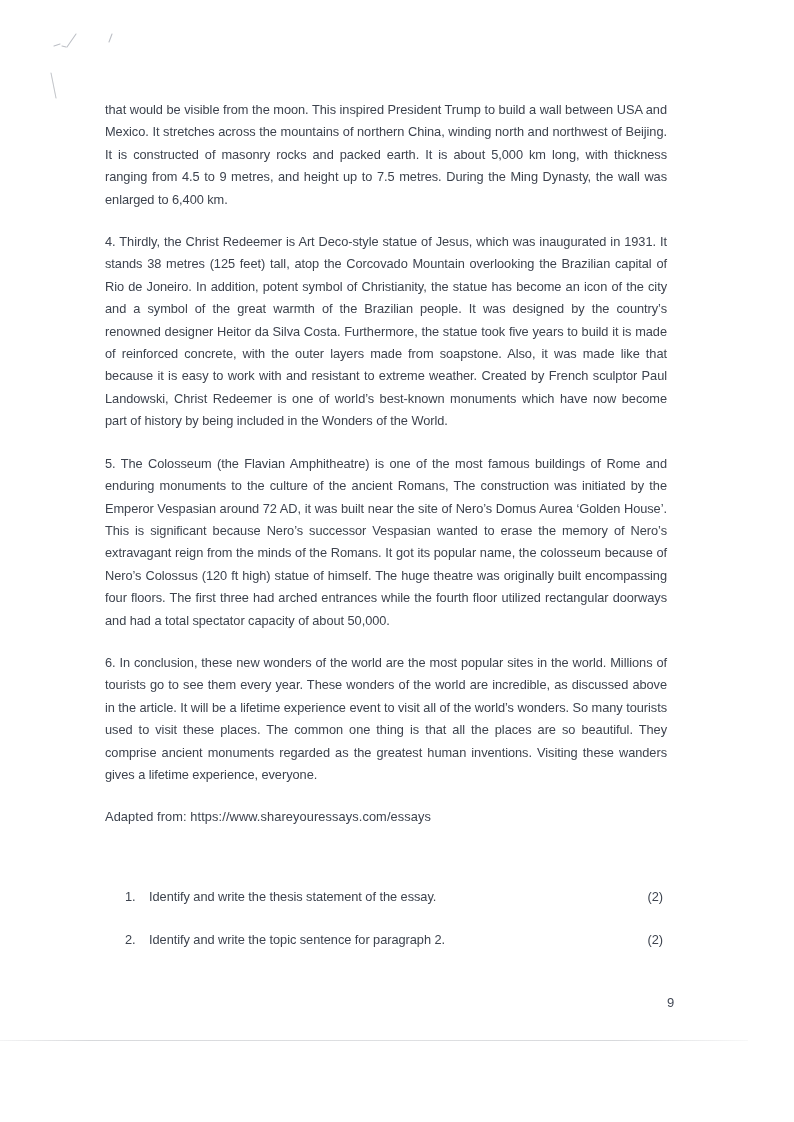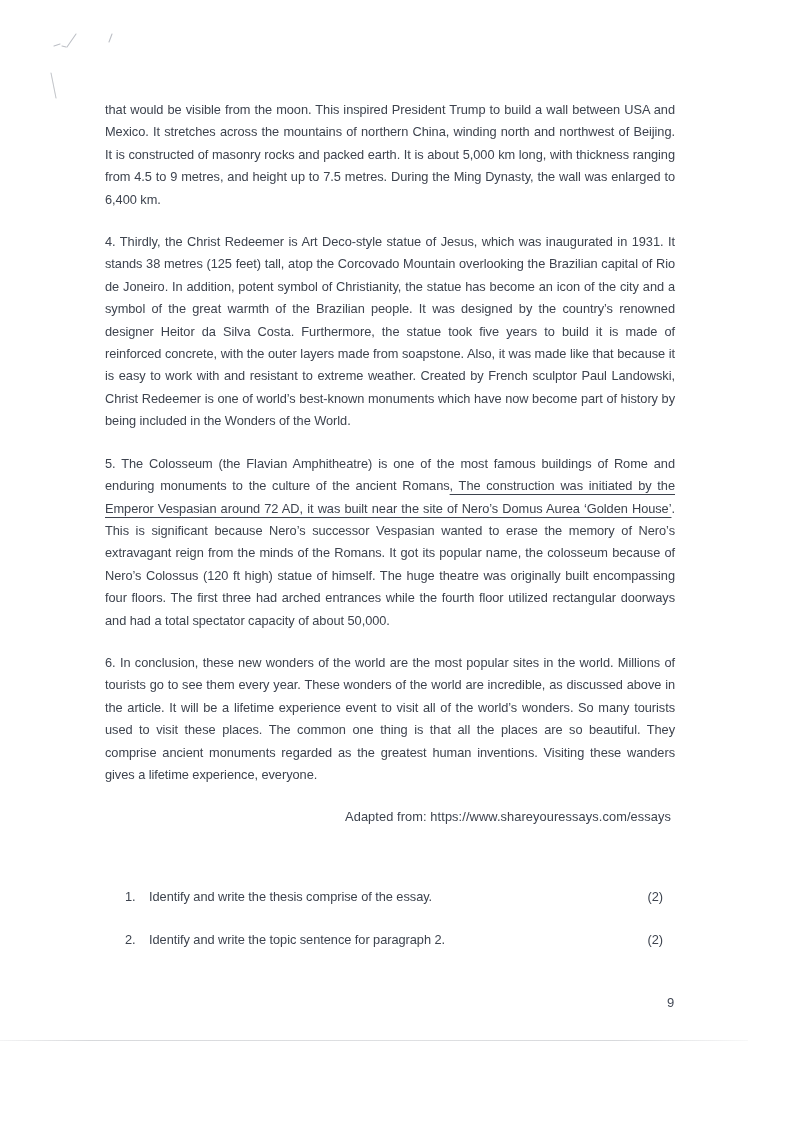--- a/index.html
+++ b/index.html
@@ -31,30 +31,29 @@
     position: absolute;
     left: 105px;
     top: 99px;
     width: 574px;
     font-size: 12.8px;
     line-height: 22.4px;
     letter-spacing: -0.05px;
     text-align: justify;
   }
   p.para {
-    margin: 0 4px 20px 0;
+    margin: 0 12px 20px 0;
   }
   .underlined {
-    text-decoration: underline;
     text-decoration-thickness: 1px;
     text-underline-offset: 3.5px;
   }
   p.source {
-    margin: 8px;
-    text-align: right;
+    margin: 0;
+    text-align: left;
     letter-spacing: 0.1px;
   }
   .questions {
     margin-top: 57px;
   }
   .q-row {
     display: flex;
     align-items: baseline;
     margin-bottom: 21px;
     text-align: left;
@@ -115,21 +114,21 @@
 
     <p class="para"><span>5. The Colosseum (the Flavian Amphitheatre) is one of the most famous buildings of Rome and enduring monuments to the culture of the ancient Romans</span><span class="underlined">, The construction was initiated by the Emperor Vespasian around 72 AD, it was built near the site of Nero’s Domus Aurea ‘Golden House’</span><span>. This is significant because Nero’s successor Vespasian wanted to erase the memory of Nero’s extravagant reign from the minds of the Romans. It got its popular name, the colosseum because of Nero’s Colossus (120 ft high) statue of himself. The huge theatre was originally built encompassing four floors. The first three had arched entrances while the fourth floor utilized rectangular doorways and had a total spectator capacity of about 50,000.</span></p>
 
     <p class="para">6. In conclusion, these new wonders of the world are the most popular sites in the world. Millions of tourists go to see them every year. These wonders of the world are incredible, as discussed above in the article. It will be a lifetime experience event to visit all of the world’s wonders. So many tourists used to visit these places. The common one thing is that all the places are so beautiful. They comprise ancient monuments regarded as the greatest human inventions. Visiting these wanders gives a lifetime experience, everyone.</p>
 
     <p class="source">Adapted from: https://www.shareyouressays.com/essays</p>
 
     <div class="questions">
       <div class="q-row">
         <span class="q-num">1.</span>
-        <span class="q-text">Identify and write the thesis comprise of the essay.</span>
+        <span class="q-text">Identify and write the thesis statement of the essay.</span>
         <span class="q-marks">(2)</span>
       </div>
       <div class="q-row">
         <span class="q-num">2.</span>
         <span class="q-text">Identify and write the topic sentence for paragraph 2.</span>
         <span class="q-marks">(2)</span>
       </div>
     </div>
 
   </div>

